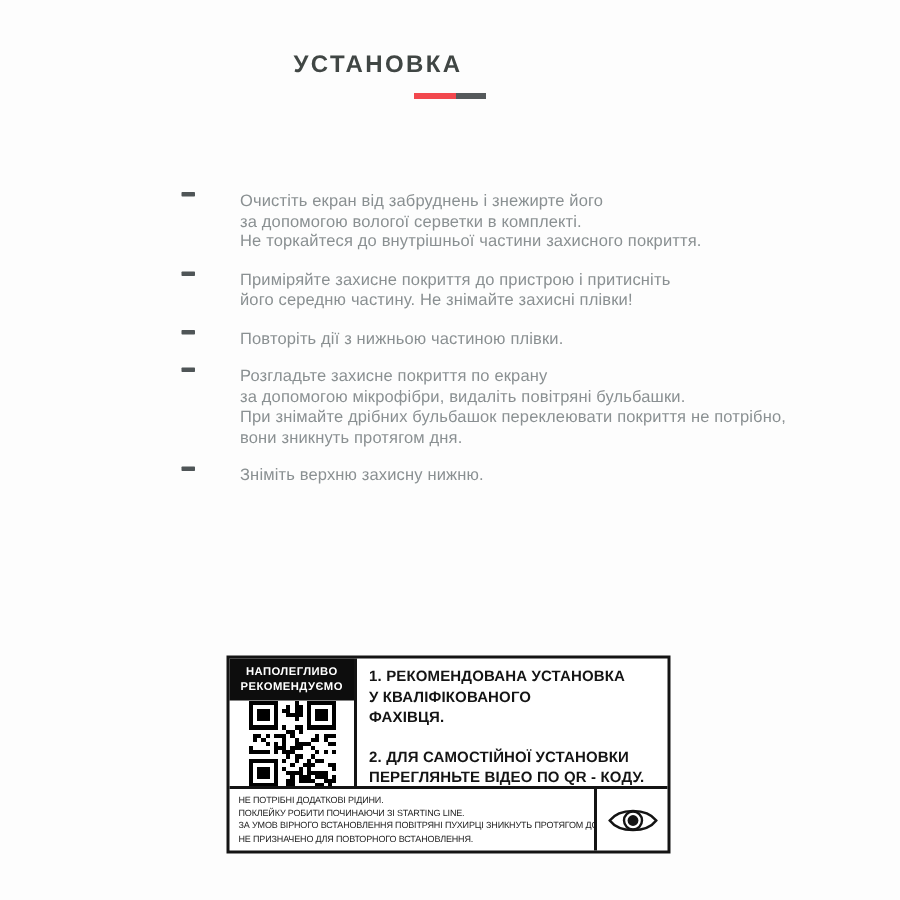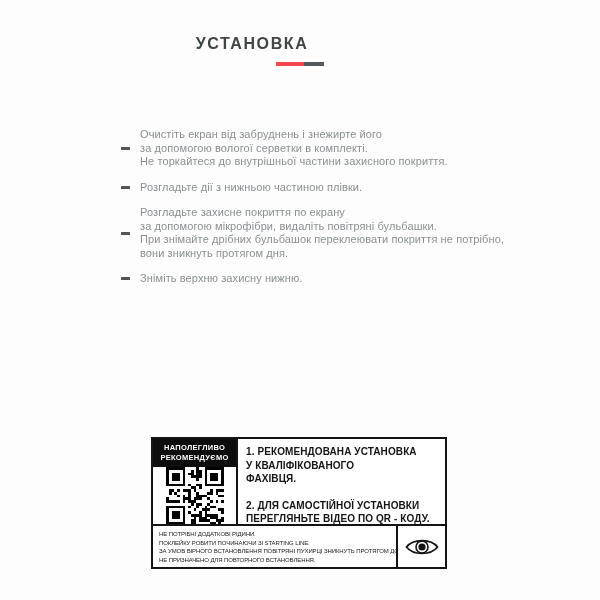--- a/index.html
+++ b/index.html
@@ -19,21 +19,21 @@
   .title-underline{
     position:absolute;top:62px;left:276px;
     display:flex;height:4px;
   }
   .title-underline .seg-red{width:28px;height:4px;}
   .title-underline .seg-gray{width:20px;height:4px;}
 
   .steps{
     position:absolute;left:121px;top:128px;width:440px;
   }
-  .step{display:flex;align-items:center;margin-bottom:12px;}
+  .step{display:flex;align-items:flex-start;margin-bottom:12px;gap:20px;}
   .step .dash{
     flex:0 0 9px;height:3px;background:#4f5557;margin-right:10px;border-radius:0.5px;
   }
   .step .step-text{
     font-size:11px;line-height:13.5px;color:#8a9092;
     white-space:pre-line;letter-spacing:0.1px;
   }
 
   .rec-box{
     position:absolute;left:151px;top:437px;width:296px;height:132px;
@@ -84,21 +84,26 @@
 
 <div class="steps">
   <div class="step">
     <div class="dash"></div>
     <div class="step-text">Очистіть екран від забруднень і знежирте його
 за допомогою вологої серветки в комплекті.
 Не торкайтеся до внутрішньої частини захисного покриття.</div>
   </div>
   <div class="step">
     <div class="dash"></div>
-    <div class="step-text">Розгладьте дії з нижньою частиною плівки.</div>
+    <div class="step-text">Приміряйте захисне покриття до пристрою і притисніть
+його середню частину. Не знімайте захисні плівки!</div>
+  </div>
+  <div class="step">
+    <div class="dash"></div>
+    <div class="step-text">Повторіть дії з нижньою частиною плівки.</div>
   </div>
   <div class="step">
     <div class="dash"></div>
     <div class="step-text">Розгладьте захисне покриття по екрану
 за допомогою мікрофібри, видаліть повітряні бульбашки.
 При знімайте дрібних бульбашок переклеювати покриття не потрібно,
 вони зникнуть протягом дня.</div>
   </div>
   <div class="step">
     <div class="dash"></div>

